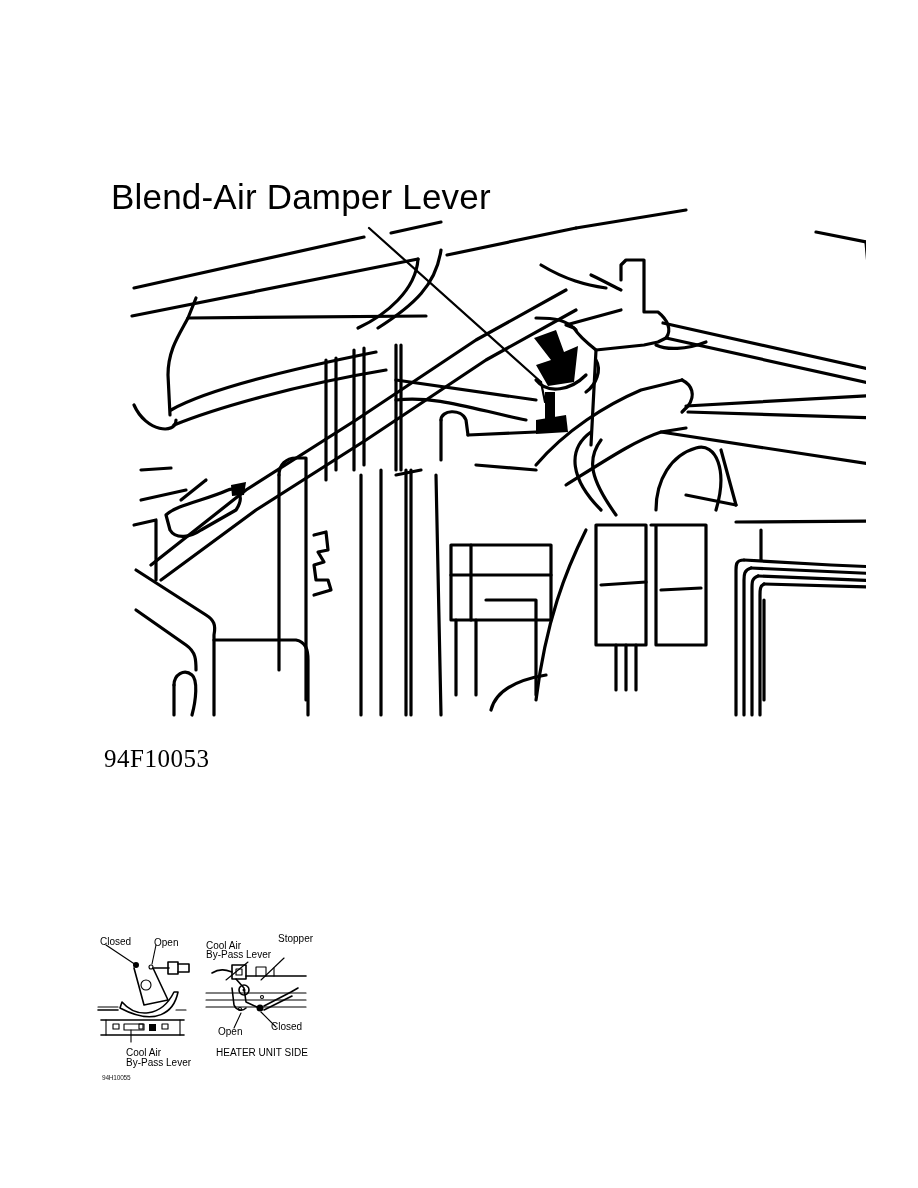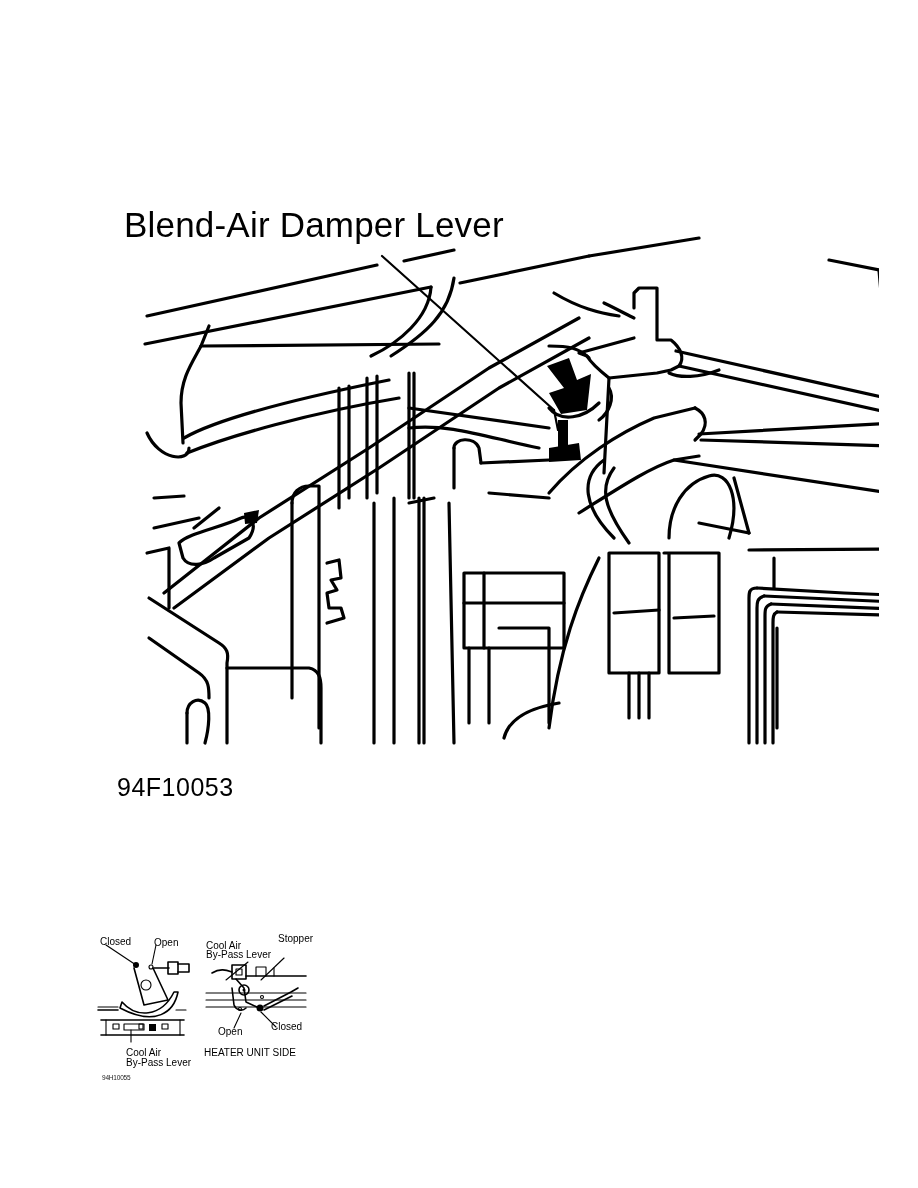--- a/index.html
+++ b/index.html
@@ -12,42 +12,42 @@
       height: 1188px;
       position: relative;
       overflow: hidden;
       font-family: "Liberation Sans", "DejaVu Sans", sans-serif;
       color: #000000;
     }
     .figure {
       position: absolute;
     }
     .main-figure {
-      left: 109px;
+      left: 96px;
       top: 170px;
       width: 770px;
       height: 610px;
-      margin-top: 28px;
     }
     .main-title {
       position: absolute;
       left: 15px;
       top: 7px;
       font-size: 35px;
       line-height: 40px;
       letter-spacing: 0.2px;
       white-space: nowrap;
     }
     .main-code {
       position: absolute;
       left: 8px;
       top: 575px;
       font-size: 25px;
       line-height: 28px;
       letter-spacing: 0.5px;
+      font-family: Liberation Serif, serif;
     }
     .main-drawing {
       position: absolute;
       left: 0;
       top: 0;
       width: 770px;
       height: 560px;
     }
     .small-figure {
       left: 96px;
@@ -276,14 +276,14 @@
   <div class="small-label" style="left:58px; top:8px;">Open</div>
   <div class="small-label" style="left:30px; top:118px;">Cool Air</div>
   <div class="small-label" style="left:30px; top:128px;">By-Pass Lever</div>
   <div class="small-code" style="left:6px; top:144px;">94H10055</div>
 
   <div class="small-label" style="left:110px; top:11px;">Cool Air</div>
   <div class="small-label" style="left:110px; top:20px;">By-Pass Lever</div>
   <div class="small-label" style="left:182px; top:4px; width:38px; overflow:hidden;">Stopper</div>
   <div class="small-label" style="left:122px; top:97px;">Open</div>
   <div class="small-label" style="left:175px; top:92px;">Closed</div>
-  <div class="small-label" style="left:108px; top:118px;">HEATER UNIT SIDE</div>
+  <div class="small-label" style="left:120px; top:118px;">HEATER UNIT SIDE</div>
 </div>
 
 </body></html>

